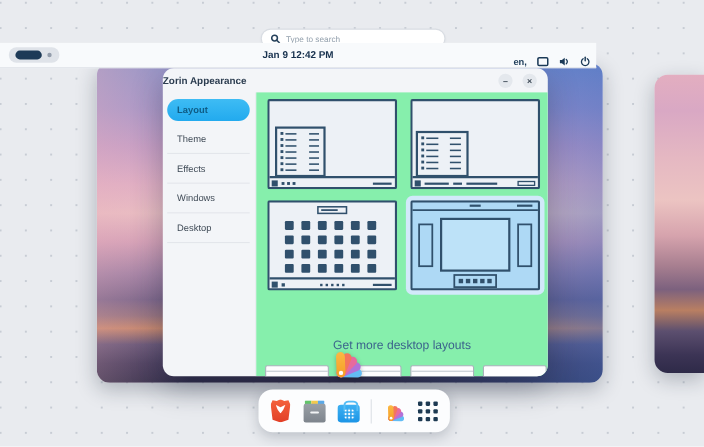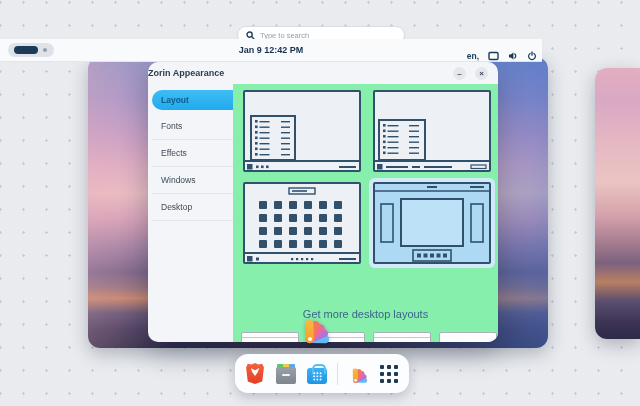--- a/index.html
+++ b/index.html
@@ -46,21 +46,21 @@
   .app-window{position:absolute;left:148px;top:62px;width:350px;height:280px;border-radius:10px;
     background:#f3f5f8;box-shadow:0 10px 28px rgba(25,35,55,.32);overflow:hidden;z-index:10;}
   .titlebar{position:absolute;left:0;top:0;right:0;height:22px;}
   .win-title{position:absolute;left:0;right:0;top:0;height:22px;line-height:23px;
     font-size:9px;font-weight:bold;color:#2c3d50;}
   .winbtn{position:absolute;top:5px;width:13px;height:13px;border-radius:50%;background:#e4e8ed;
     color:#3a4653;font-size:8px;line-height:13px;text-align:center;font-weight:bold;}
   .winbtn.min{right:32px;}
   .winbtn.close{right:10px;}
 
-  .side{position:absolute;left:0;top:22px;width:84px;bottom:0;border-right:1px solid #e7eaee;padding-left:36px;}
+  .side{position:absolute;left:0;top:22px;width:84px;bottom:0;border-right:1px solid #e7eaee;}
   .side-list{position:absolute;left:4px;right:5px;top:3px;}
   .side-item{position:relative;height:26px;line-height:26px;padding-left:9px;font-size:8.5px;
     color:#3f4a56;border-bottom:1px solid #e3e6eb;}
   .side-item.sel{height:20px;line-height:20px;margin:3px 0;border-radius:10px;border-bottom:none;
     background:linear-gradient(180deg,#3ebcf4,#22aaee);color:#0f5c85;font-weight:bold;}
 
   .win-content{position:absolute;left:85px;top:22px;right:0;bottom:0;background:#86efac;}
   .thumb{position:absolute;width:118px;height:82px;}
   .thumb svg{display:block;}
   .sel-wrap{position:absolute;left:136px;top:94px;width:126px;height:90px;background:#d2e9fa;border-radius:6px;}
@@ -162,21 +162,21 @@
   <div class="app-window">
     <div class="titlebar">
       <div class="win-title">Zorin Appearance</div>
       <div class="winbtn min">–</div>
       <div class="winbtn close">×</div>
     </div>
 
     <div class="side">
       <div class="side-list">
         <div class="side-item sel">Layout</div>
-        <div class="side-item">Fonts</div>
+        <div class="side-item">Theme</div>
         <div class="side-item">Effects</div>
         <div class="side-item">Windows</div>
         <div class="side-item">Desktop</div>
       </div>
     </div>
 
     <div class="win-content">
 
       <div class="thumb" style="left:10px;top:6px;">
         <svg width="118" height="82" viewBox="0 0 118 82">

